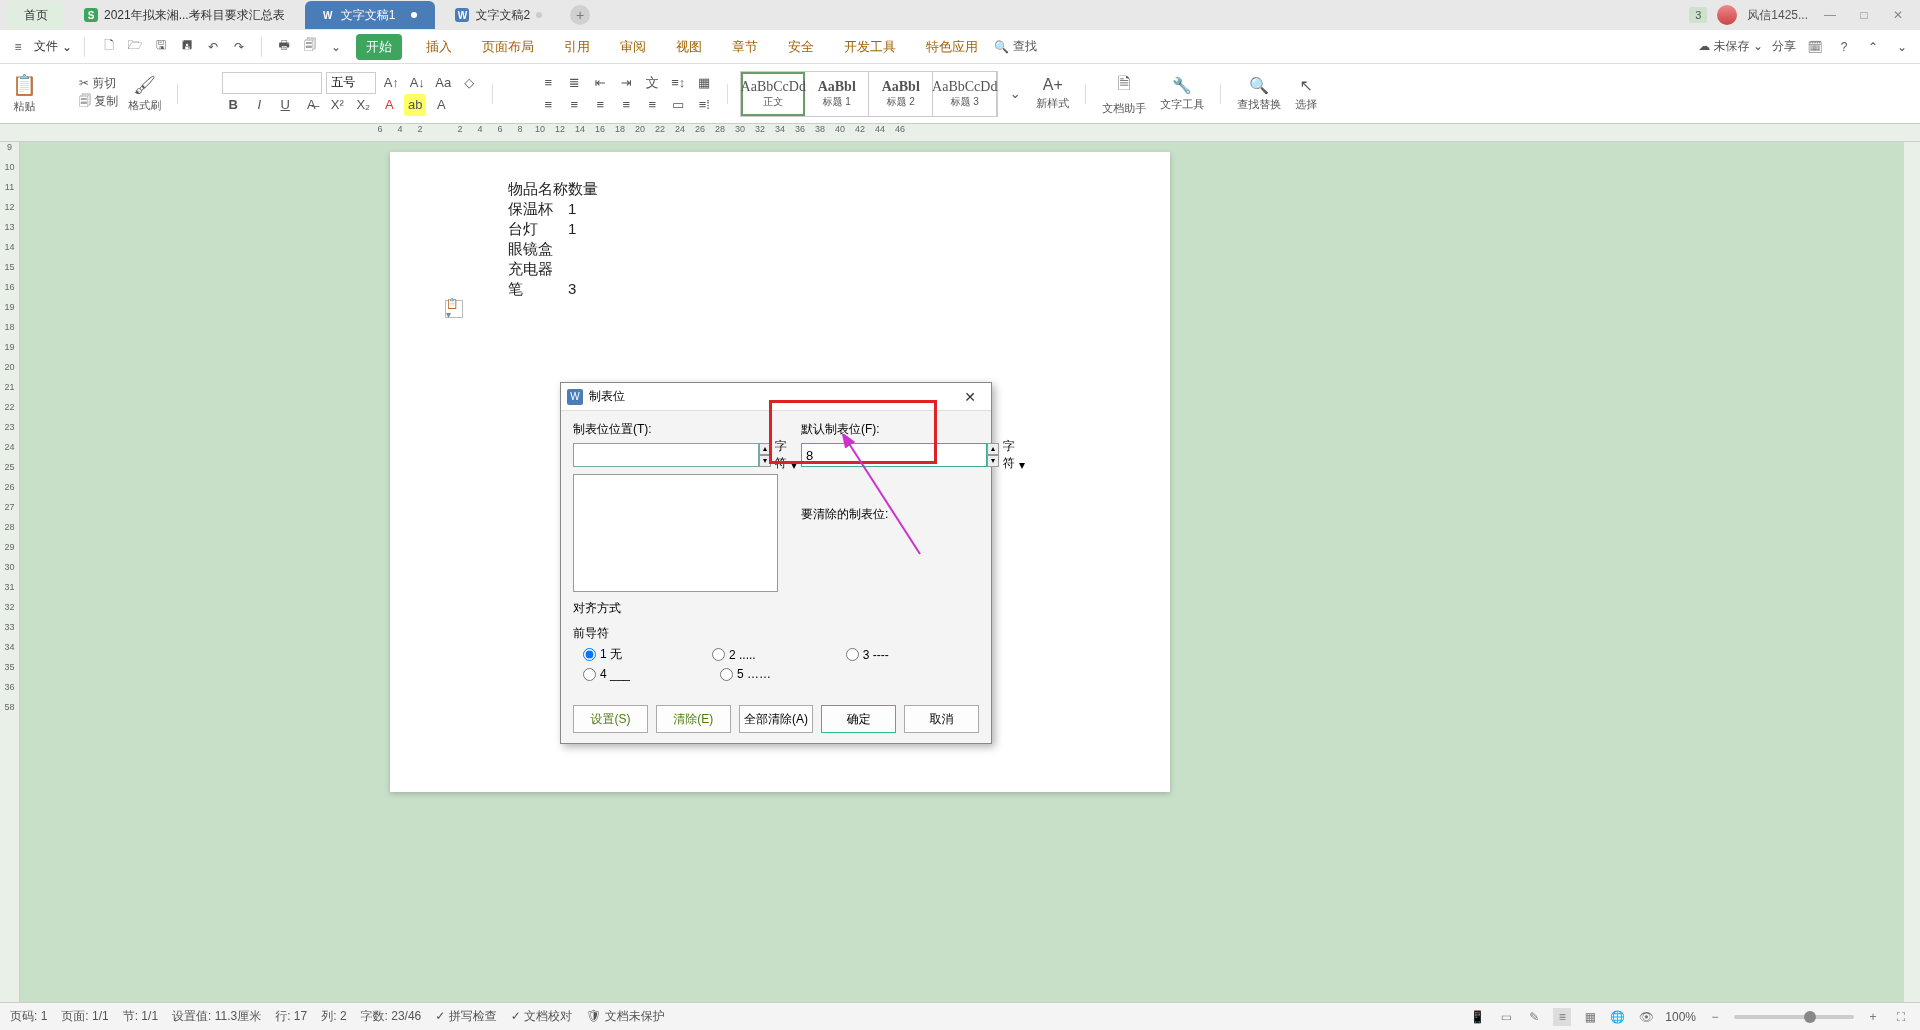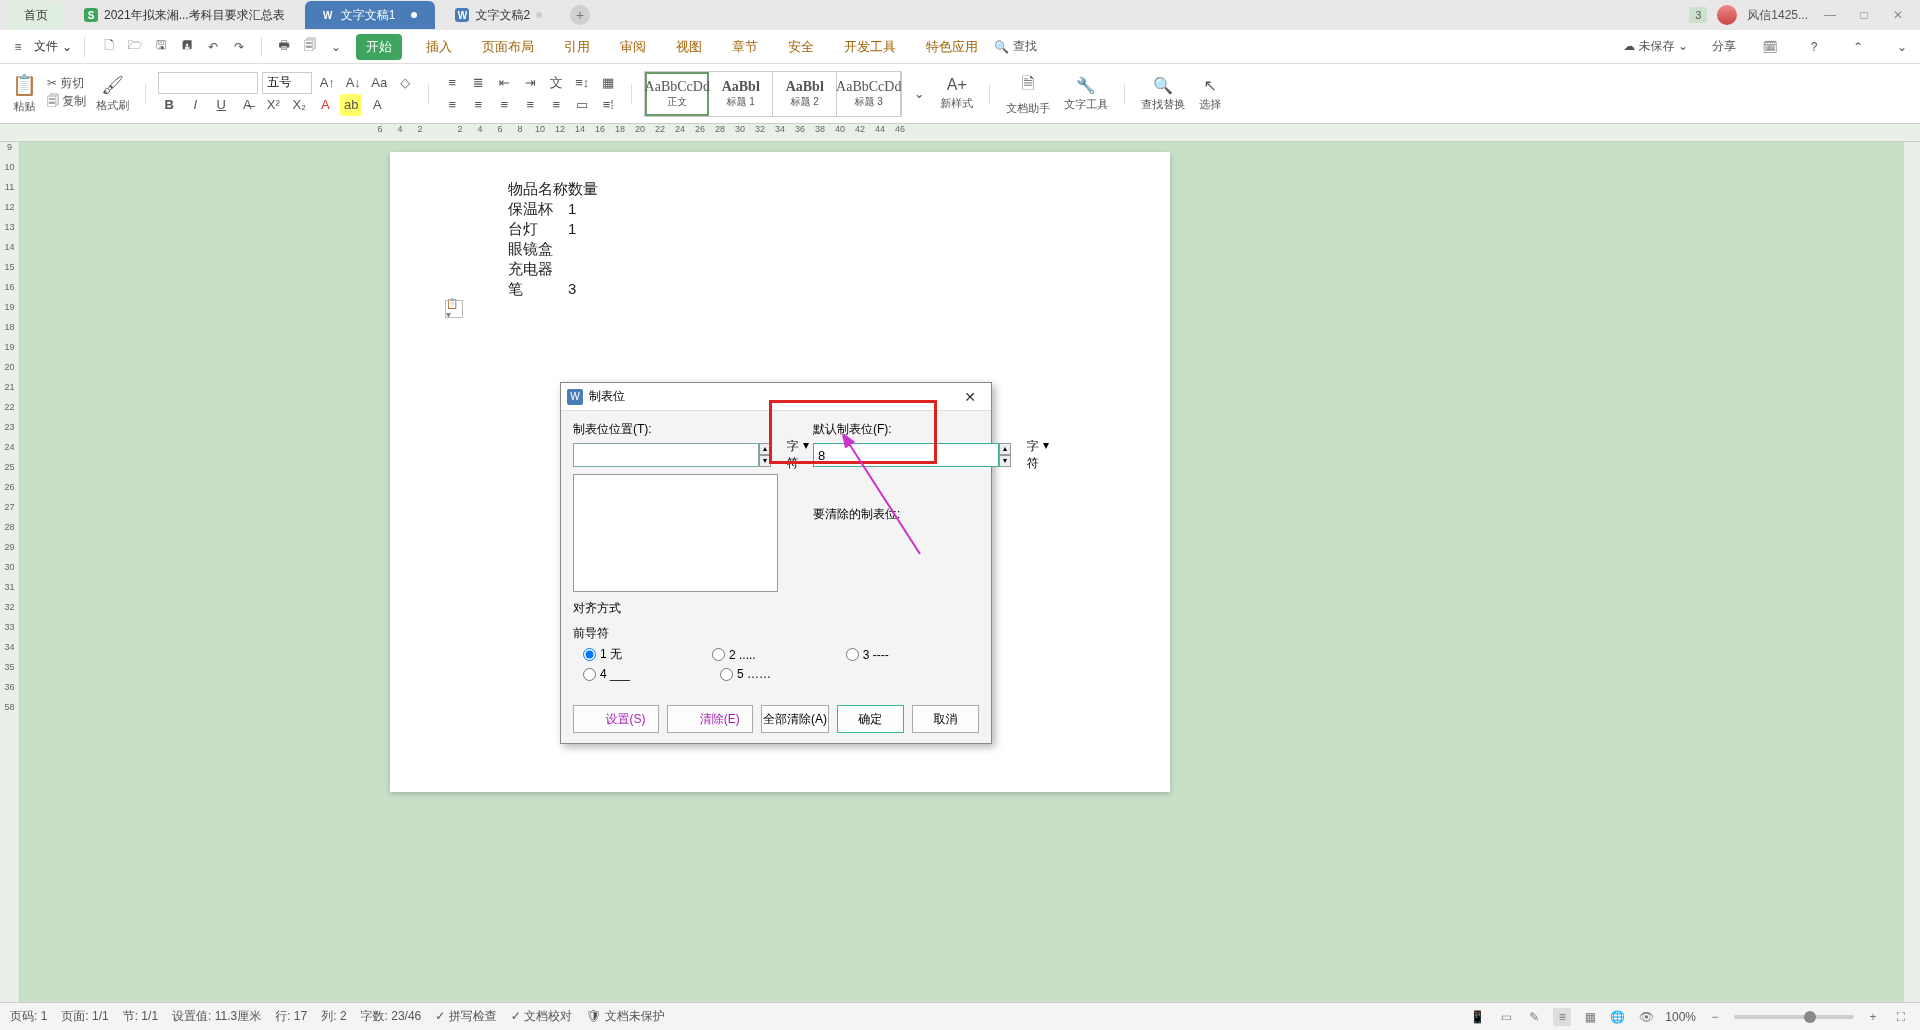--- a/index.html
+++ b/index.html
@@ -26,27 +26,27 @@
 
 .quick-row { height: 34px; background: #fff; border-bottom: 1px solid #ddd; display: flex; align-items: center; padding: 0 8px; font-size: 12px; }
 .file-menu { display: inline-flex; align-items: center; gap: 4px; padding: 4px 6px; color: #333; }
 .quick-icons { display: flex; gap: 6px; margin-left: 8px; }
 .qicon { width: 20px; height: 20px; display: inline-flex; align-items: center; justify-content: center; color: #555; border-radius: 3px; }
 .divider-v { width: 1px; height: 20px; background: #ddd; margin: 0 6px; }
 .ribbon-tabs { display: flex; gap: 18px; margin-left: 10px; }
 .ribbon-tab { font-size: 13px; color: #a16207; padding: 4px 6px; }
 .ribbon-tab.active { background: #3ea55e; color: #fff; border-radius: 4px; padding: 4px 10px; }
 .search-box { margin-left: 10px; display:flex; align-items:center; gap:4px; color:#555; }
-.quick-right { margin-left: auto; display: flex; align-items: center; gap: 24px; color: #555; }
+.quick-right { margin-left: auto; display: flex; align-items: center; gap: 9px; color: #555; }
 
 
 .ribbon { height: 60px; background: #fff; border-bottom: 1px solid #ccc; display: flex; align-items: center; padding: 4px 8px; gap: 6px; font-size: 12px; color: #555; }
 .rgroup { display: flex; flex-direction: column; align-items: center; gap: 2px; padding: 0 4px; }
 .rgroup .lbl { font-size: 11px; }
-.rrow { display: flex; gap: 4px; align-items: center; }
+.rrow { display: flex; gap: 4px; align-items: center; margin-left: 32px; }
 .rbtn { width: 22px; height: 22px; display: inline-flex; align-items: center; justify-content: center; border: 1px solid transparent; border-radius: 3px; font-size: 13px; }
 .font-name { width: 100px; height: 22px; border: 1px solid #ccc; font-size: 12px; padding: 0 4px; }
 .font-size { width: 50px; height: 22px; border: 1px solid #ccc; font-size: 12px; padding: 0 4px; }
 .style-box { display: flex; border: 1px solid #ccc; }
 .style-item { width: 64px; height: 44px; border-right: 1px solid #ccc; display:flex; flex-direction:column; align-items:center; justify-content:center; font-size:10px; }
 .style-item:first-child { border: 2px solid #6a9c6a; }
 .style-sample { font-size: 14px; font-family: serif; }
 
 
 .ruler-row { height: 18px; background: #e8f0e8; border-bottom: 1px solid #ccc; position: relative; font-size: 9px; color: #666; }
@@ -67,32 +67,32 @@
 .dlg-title { height: 28px; background: #fff; border-bottom: 1px solid #ddd; display: flex; align-items: center; padding: 0 6px; }
 .dlg-title .wicon { width: 16px; height: 16px; background: #4a7cb8; color: #fff; font-size: 10px; display: inline-flex; align-items: center; justify-content: center; border-radius: 2px; margin-right: 6px; }
 .dlg-close { margin-left: auto; width: 30px; text-align: center; font-size: 14px; color: #333; }
 .dlg-body { padding: 10px 12px; }
 .dlg-row { display: flex; gap: 4px; margin-bottom: 6px; }
 .dlg-col { flex: 1; }
 .spin-wrap { display: flex; align-items: center; }
 .spin-input { flex: 1; height: 24px; border: 1px solid #7aa; background: #fff; padding: 0 4px; font-size: 13px; }
 .spin-btns { width: 16px; display:flex; flex-direction:column; }
 .spin-btns span { height: 12px; border:1px solid #999; background:#eee; font-size:8px; text-align:center; line-height:10px; }
-.unit { margin-left: 16px; display: inline-flex; align-items: flex-start; }
+.unit { margin-left: 4px; display: inline-flex; align-items: flex-end; }
 .listbox { width: 205px; height: 118px; border: 1px solid #999; background: #fff; margin-top: 2px; }
 
 .red-highlight { position: absolute; border: 3px solid #d22; pointer-events: none; }
 .arrow-svg { position: absolute; pointer-events: none; }
 
 .section-label { margin: 8px 0 4px; }
 .radio-row { display: flex; gap: 40px; margin: 4px 0 4px 10px; }
 .radio-row2 { display: flex; gap: 90px; margin: 4px 0 4px 10px; }
 .dlg-buttons { display: flex; gap: 8px; padding: 10px 12px; }
 .dlg-btn { flex: 1; height: 28px; border: 1px solid #aaa; background: #fdfdfd; font-size: 12px; }
-.dlg-btn.disabled { color: #a21caf; padding-left: 19px; }
+.dlg-btn.disabled { color: #4d7c0f; }
 .dlg-btn.primary { border: 1px solid #3b8; }
 label.r { display: inline-flex; align-items: center; gap: 4px; }
 
 
 .status-bar { position: absolute; bottom: 0; left: 0; right: 0; height: 28px; background: #f4f4f4; border-top: 1px solid #ccc; display: flex; align-items: center; padding: 0 10px; font-size: 12px; color: #555; gap: 14px; }
 .status-right { margin-left: auto; display: flex; align-items: center; gap: 10px; }
 .zoom-slider { width: 120px; height: 4px; background: #ccc; position: relative; border-radius: 2px; }
 .zoom-thumb { position: absolute; left: 70px; top: -4px; width: 12px; height: 12px; border-radius: 50%; background: #888; }
 .sb-icon { width: 18px; height: 18px; display:inline-flex; align-items:center; justify-content:center; color:#777; }
 </style>

